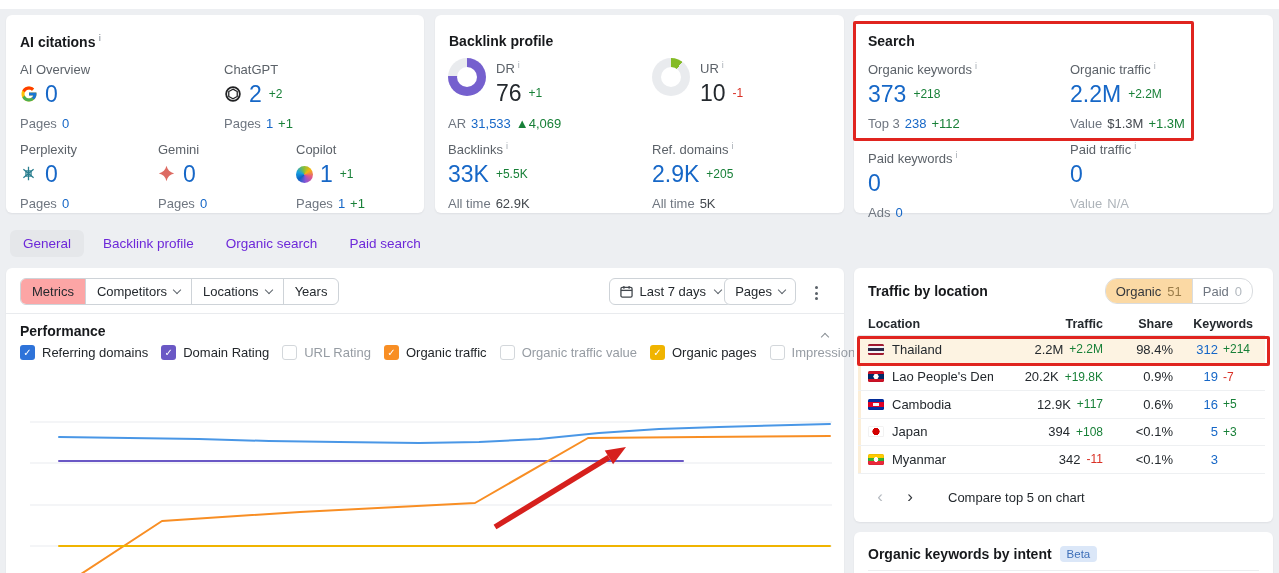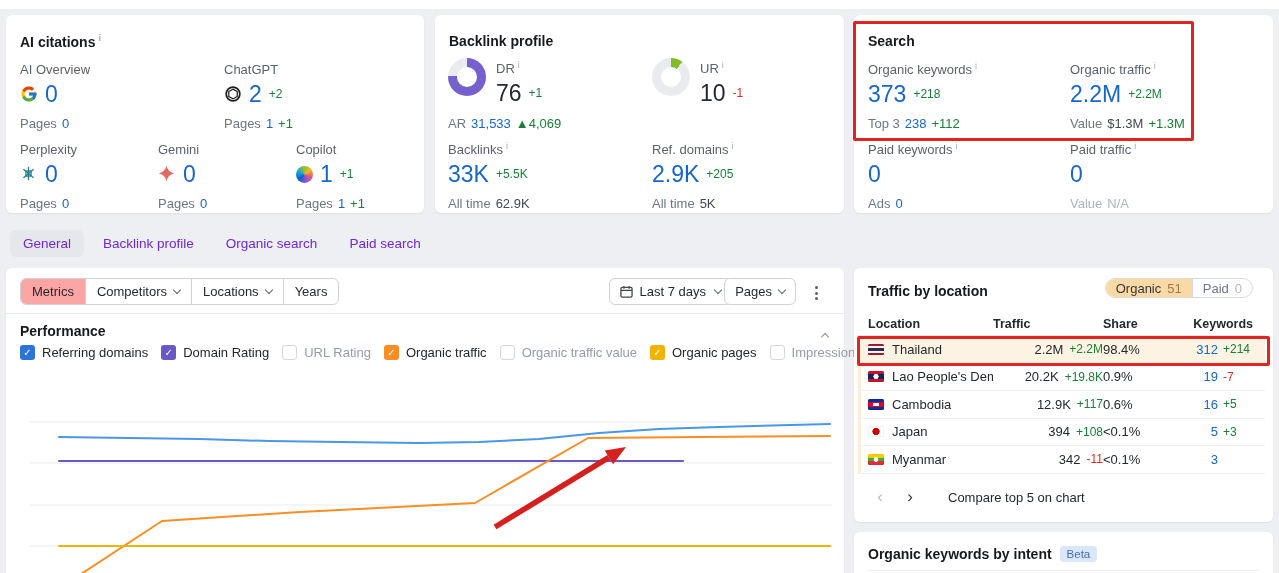--- a/index.html
+++ b/index.html
@@ -56,30 +56,30 @@
   .collapse .chev{border-color:#8a9096}
   .cbrow{position:absolute;left:14px;display:flex;gap:13px;align-items:center}
   #cb-row1{top:77px}
   #cb-row2{top:102px}
   .cb{display:inline-flex;align-items:center;gap:7px;cursor:pointer;white-space:nowrap}
   .cb .bx{width:15px;height:15px;border-radius:3px;display:flex;align-items:center;justify-content:center;font-size:10px;color:#fff;flex:none}
   .cb .bx.off{background:#fff;border:1px solid #d3d7db}
   .cb .lbl{font-size:13px}
   #perf-chart{position:absolute;left:0;top:132px;overflow:visible}
   
-  .toggle{position:absolute;right:20px;top:10px;display:flex;border:1px solid #d9dcdf;border-radius:12px;overflow:hidden;height:20px;background:#fff}
+  .toggle{position:absolute;right:20px;top:10px;display:flex;border:1px solid #d9dcdf;border-radius:12px;overflow:hidden;height:26px;background:#fff}
   .tg{display:flex;align-items:center;gap:6px;font-size:13px;padding:0 10px;cursor:pointer}
   .tg.amber{background:#fbd9a4;color:#33373c}
   .tg.amber .cnt{color:#9a7c49}
   .tg.plain{color:#6f7680;border-left:1px solid #d9dcdf}
   .tg.plain .cnt{color:#b3b9bf}
   .t-head{position:absolute;left:4px;right:8px;top:44px;height:24px;display:flex;align-items:center;padding:0 12px 0 10px;border-bottom:1px solid #e3e6e9;font-size:12.5px;font-weight:700;color:#24292e}
   .t-head .c-loc{flex:1}
-  .c-traffic{width:110px;}
-  .c-share{width:70px;}
+  .c-traffic{width:110px;text-align:right}
+  .c-share{width:70px;text-align:right}
   .c-kw{width:80px;text-align:right}
   .t-body{position:absolute;left:4px;right:8px;top:68px}
   .t-accent{position:absolute;left:4px;top:68px;width:3px;height:138px;background:#fbeed8}
   .t-row{display:flex;align-items:center;height:27.5px;border-bottom:1px solid #eef0f2;padding:0 12px 0 10px;font-size:13px;cursor:pointer}
   .t-row.hl{background:#fdf3e2}
   .t-row .loc{flex:1;color:#24292e;white-space:nowrap;overflow:hidden;margin-left:8px}
   .flag{width:16px;height:11px;border-radius:1.5px;display:inline-block;flex:none;box-shadow:inset 0 0 0 .5px rgba(0,0,0,.1)}
   .f-thailand{background:linear-gradient(180deg,#a51931 0 17%,#f4f5f8 17% 34%,#2d2a4a 34% 66%,#f4f5f8 66% 83%,#a51931 83%)}
   .f-laos{background:radial-gradient(circle at 50% 50%,#fff 0 2.4px,rgba(0,0,0,0) 2.8px),linear-gradient(180deg,#ce1126 0 25%,#002868 25% 75%,#ce1126 75%)}
   .f-cambodia{background:radial-gradient(ellipse 5px 3px at 50% 50%,#f4f5f8 0 60%,rgba(0,0,0,0) 65%),linear-gradient(180deg,#032ea1 0 27%,#e00025 27% 73%,#032ea1 73%)}
@@ -240,21 +240,21 @@
 
   <div class="m" style="left:216px;top:46px">
     <div class="lab"><span>Organic traffic</span><i class="info"></i></div>
     <div class="vrow">
         <span class="num">2.2M</span>
         <span class="d pos">+2.2M</span>
       </div>
     <div class="sub"><span>Value</span><span class="k">$1.3M</span><span class="g">+1.3M</span></div>
   </div>
 
-  <div class="m" style="left:14px;top:126px">
+  <div class="m" style="left:14px;top:135px">
     <div class="lab"><span>Paid keywords</span><i class="info"></i></div>
     <div class="vrow">
         <span class="num">0</span>
       </div>
     <div class="sub"><span>Ads</span><span class="b">0</span></div>
   </div>
 
   <div class="m" style="left:216px;top:126px">
     <div class="lab"><span>Paid traffic</span><i class="info"></i></div>
     <div class="vrow">

